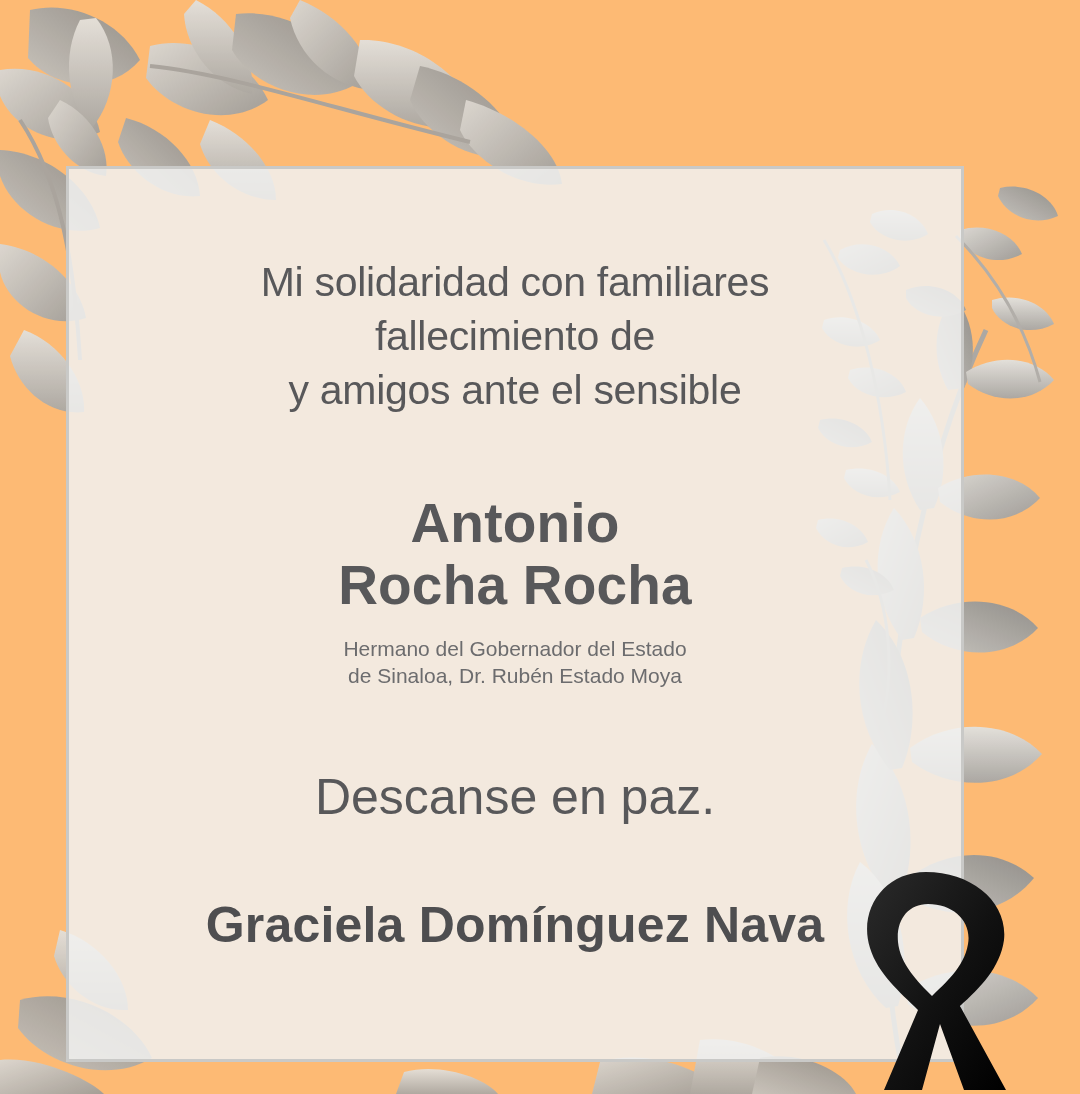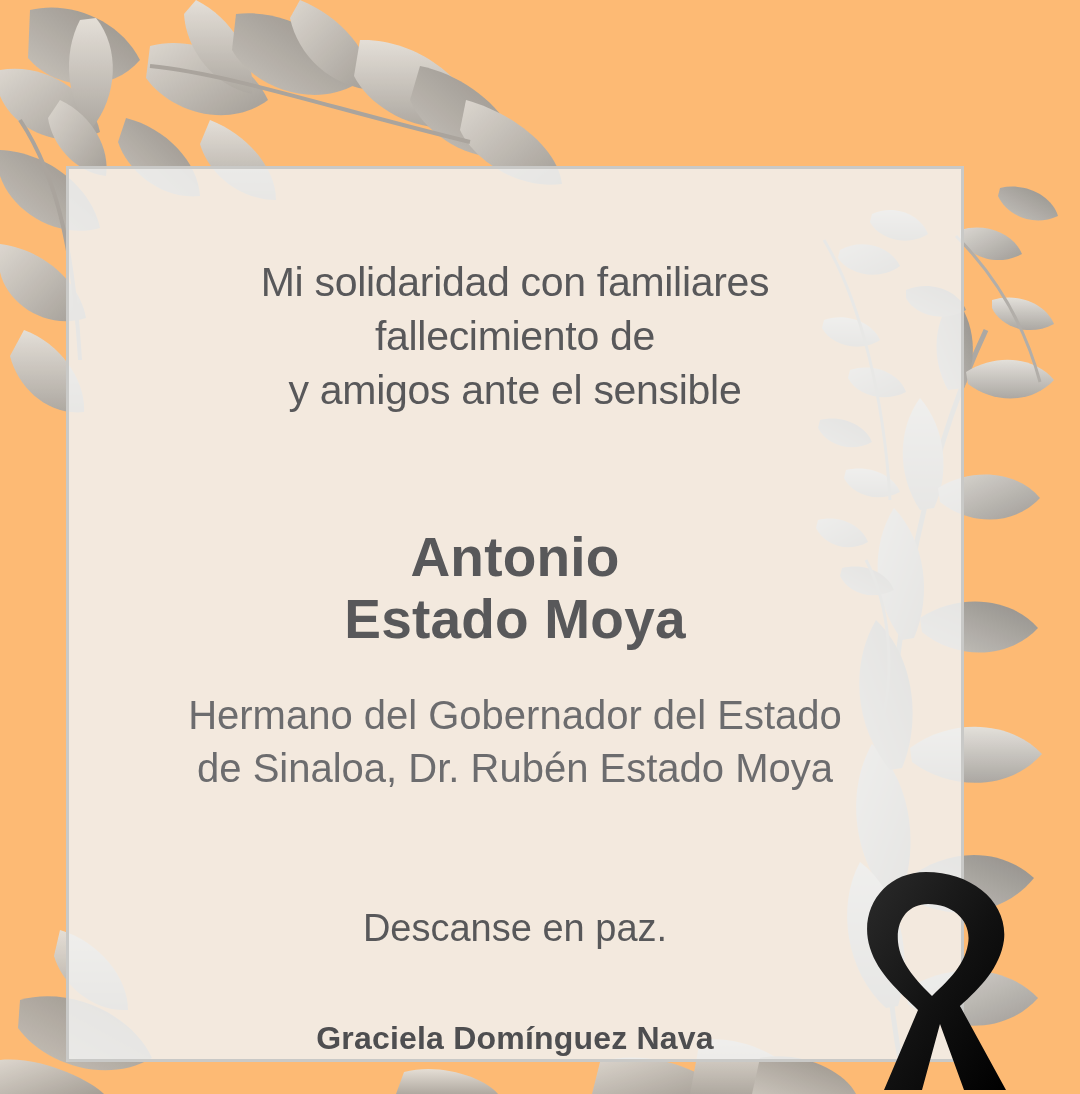--- a/index.html
+++ b/index.html
@@ -54,47 +54,47 @@
   .intro {
     color: #58585a;
     font-size: 41px;
     line-height: 1.32;
     letter-spacing: -0.3px;
     font-weight: 400;
     margin: 0;
   }
 
   .name-block {
-    margin-top: 110px;
+    margin-top: 76px;
     color: #58585a;
     font-weight: bold;
     font-size: 55px;
     line-height: 1.12;
     letter-spacing: 0.2px;
   }
 
   .role {
-    margin-top: 38px;
+    margin-top: 18px;
     color: #6c6c6e;
-    font-size: 40px;
+    font-size: 21px;
     line-height: 1.33;
     font-weight: 400;
   }
 
   .rip {
-    margin-top: 112px;
+    margin-top: 78px;
     color: #58585a;
-    font-size: 38px;
+    font-size: 50px;
     font-weight: 400;
   }
 
   .signature {
     margin-top: 70px;
     color: #4e4e50;
-    font-size: 32px;
+    font-size: 50px;
     font-weight: bold;
     letter-spacing: 0.2px;
   }
 
   
   #ribbon {
     position: absolute;
     right: 36px;
     bottom: 0px;
     width: 230px;
@@ -191,21 +191,21 @@
     <div id="panel-inner">
 
       <div class="intro">
         <div>Mi solidaridad con  familiares</div>
         <div>fallecimiento de</div>
         <div>y amigos ante el sensible</div>
       </div>
 
       <div class="name-block">
         <div>Antonio</div>
-        <div>Estado Moya</div>
+        <div>Rocha Rocha</div>
       </div>
 
       <div class="role">
         <div>Hermano del Gobernador del Estado</div>
         <div>de Sinaloa, Dr. Rubén Estado Moya</div>
       </div>
 
       <div class="rip">Descanse en paz.</div>
 
       <div class="signature">Graciela Domínguez Nava</div>

